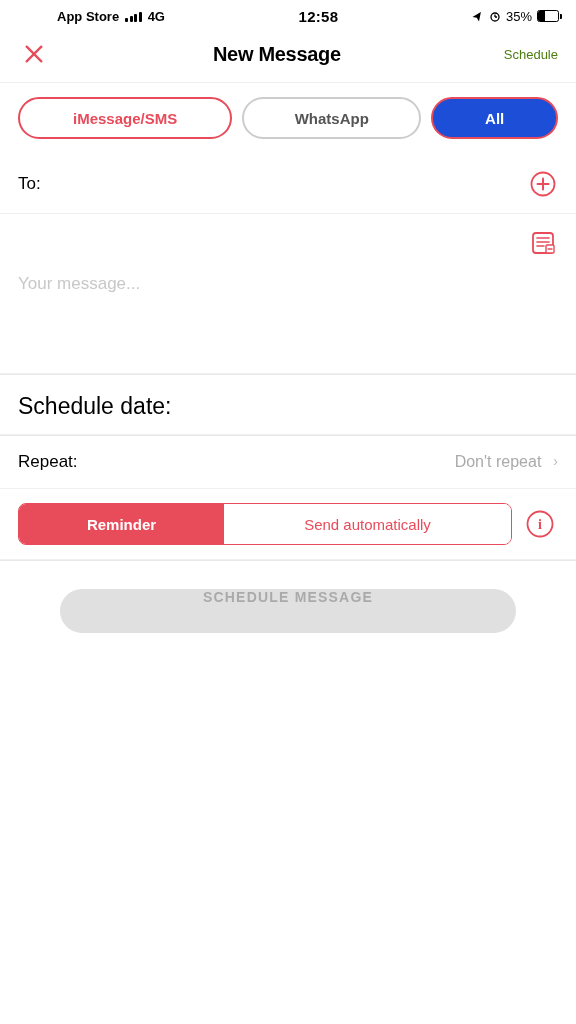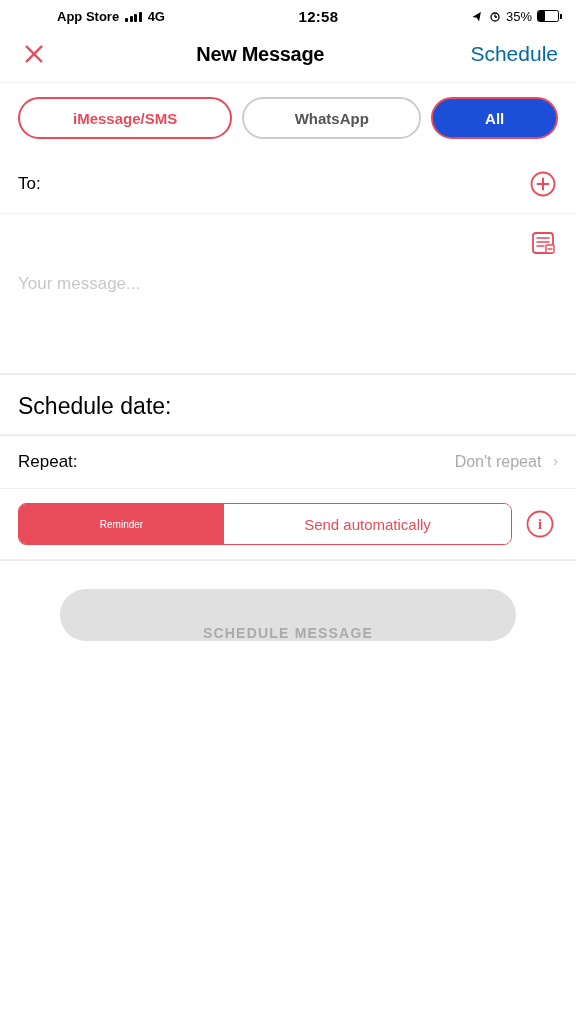--- a/index.html
+++ b/index.html
@@ -102,22 +102,22 @@
       width: 22px;
       height: 22px;
     }
     .nav-title {
       font-size: 20px;
       font-weight: 600;
       color: #000;
       letter-spacing: -0.3px;
     }
     .nav-schedule {
-      font-size: 21px;
-      color: #0369a1;
+      font-size: 13px;
+      color: #4d7c0f;
       font-weight: 400;
       cursor: pointer;
     }
 
     
     .tab-selector {
       display: flex;
       align-items: center;
       padding: 14px 18px 16px 18px;
       gap: 10px;
@@ -267,22 +267,22 @@
       display: flex;
       border-radius: 8px;
       overflow: hidden;
       height: 42px;
       border: 1px solid #e84b5a;
     }
     .toggle-reminder {
       flex: 1;
       background: #e84b5a;
       color: #fff;
-      font-size: 10px;
-      font-weight: 400;
+      font-size: 15px;
+      font-weight: 700;
       display: flex;
       align-items: center;
       justify-content: center;
       cursor: pointer;
     }
     .toggle-send-auto {
       flex: 1.4;
       background: #fff;
       color: #e84b5a;
       font-size: 15px;
@@ -305,25 +305,25 @@
       width: 28px;
       height: 28px;
     }
 
     
     .schedule-btn-container {
       padding: 28px 60px;
     }
     .schedule-btn {
       width: 100%;
-      height: 52px;
+      height: 44px;
       background: #e0e0e0;
       border-radius: 26px;
       display: flex;
-      align-items: flex-end;
+      align-items: flex-start;
       justify-content: center;
       cursor: pointer;
     }
     .schedule-btn-label {
       font-size: 14px;
       font-weight: 700;
       color: #aaa;
       letter-spacing: 1.2px;
       text-transform: uppercase;
     }

